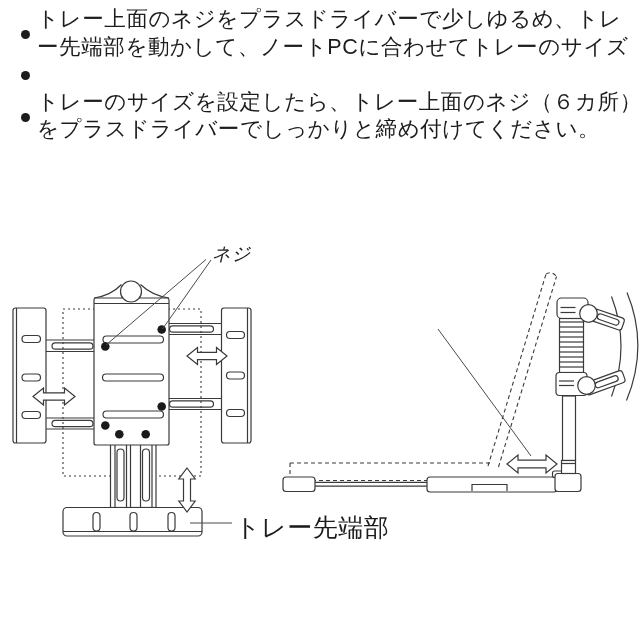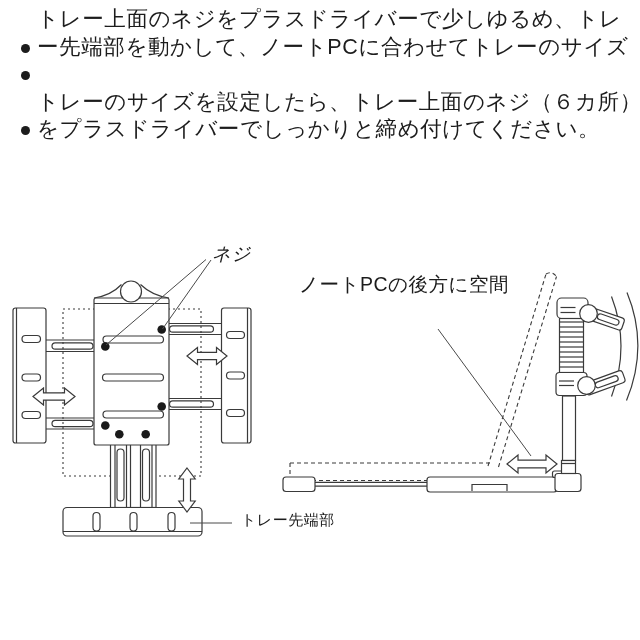--- a/index.html
+++ b/index.html
@@ -5,39 +5,39 @@
   html,body{margin:0;padding:0;}
   body{
     width:640px;height:640px;position:relative;overflow:hidden;
     background:#ffffff;
     font-family:"Liberation Sans","DejaVu Sans",sans-serif;
     color:#1c1c1c;
   }
   .instructions{
     position:absolute;left:20px;top:6px;width:606px;
   }
-  .bullet-item{display:flex;align-items:flex-end;}
+  .bullet-item{display:flex;align-items:center;}
   .bullet-marker{
     width:17px;flex:0 0 17px;position:relative;height:27.6px;
   }
   .bullet-marker::after{
     content:"";position:absolute;left:1px;top:10px;width:9px;height:9px;
     border-radius:50%;background:#1c1c1c;
   }
   .bullet-lines{flex:1;}
   .instr-line{
     font-size:21.5px;line-height:27.6px;letter-spacing:0.6px;
     white-space:nowrap;color:#1c1c1c;
   }
   .diagram-label{
     position:absolute;color:#1c1c1c;letter-spacing:0.5px;white-space:nowrap;
   }
   #label-neji{left:212px;top:241px;font-size:18.5px;font-style:italic;}
   #label-space{left:299px;top:271px;font-size:19.5px;line-height:27.5px;}
-  #label-tray-tip{left:241px;top:511px;font-size:15px;}
+  #label-tray-tip{left:235px;top:511px;font-size:25px;}
   svg.diagram-canvas{position:absolute;left:0;top:0;}
   .ln{stroke:#3a3a3a;stroke-width:1.2;fill:none;}
   .lnw{stroke:#3a3a3a;stroke-width:1.2;fill:#ffffff;}
   .dot{fill:#1a1a1a;stroke:none;}
   .dash{stroke:#3a3a3a;stroke-width:1.1;fill:none;stroke-dasharray:4 3;}
   .dotted{stroke:#3a3a3a;stroke-width:1.1;fill:none;stroke-dasharray:2 3;}
   .thin{stroke:#4a4a4a;stroke-width:1;fill:none;}
 </style>
 </head>
 <body>
@@ -210,15 +210,14 @@
     </g>
 
     <path class="lnw" d="M 507,464 L 518,455 L 518,460.2 L 546,460.2 L 546,455 L 557,464 L 546,473 L 546,467.8 L 518,467.8 L 518,473 Z"></path>
 
     <line class="thin" x1="438" y1="329" x2="531" y2="456"></line>
   </g>
 </svg>
 
 <div class="diagram-label" id="label-neji">ネジ</div>
 <div class="diagram-label" id="label-space">
-  <div>ノートPCの後方に空間</div>
 </div>
 <div class="diagram-label" id="label-tray-tip">トレー先端部</div>
 
 </body></html>

